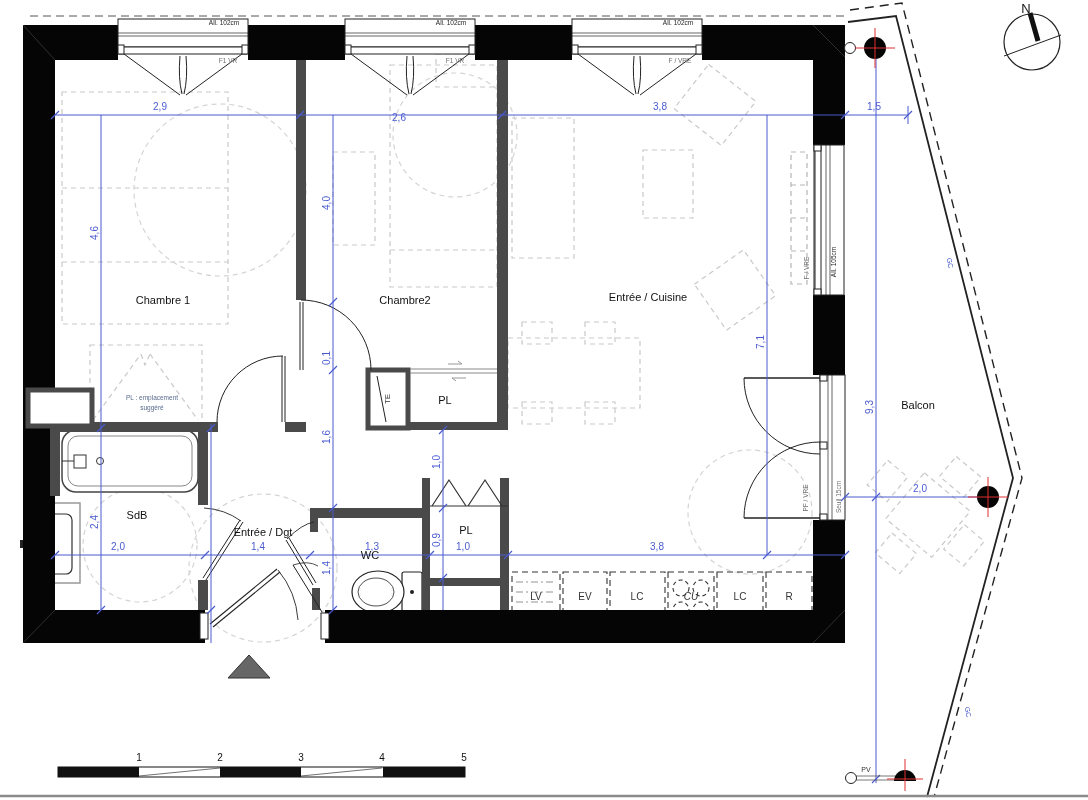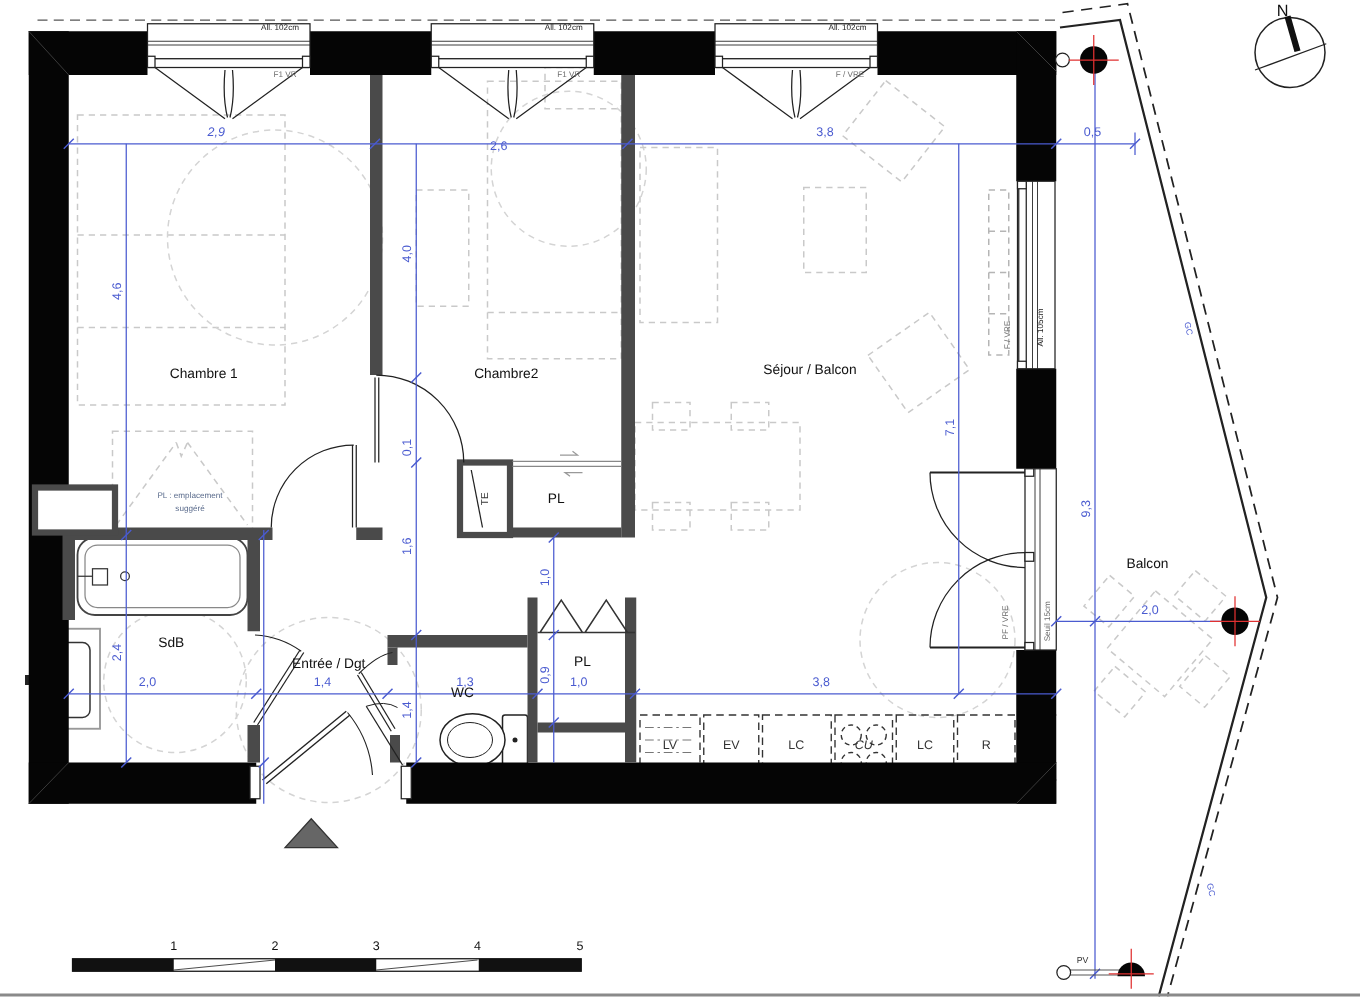--- a/index.html
+++ b/index.html
@@ -326,47 +326,47 @@
     <rect x="383" y="767" width="82" height="10" fill="#111"></rect>
     <line x1="139" y1="776" x2="220" y2="768" stroke="#111" stroke-width="0.6"></line>
     <line x1="301" y1="776" x2="382" y2="768" stroke="#111" stroke-width="0.6"></line>
   </g>
 
   <line x1="0" y1="796" x2="1088" y2="796" stroke="#8a8a8a" stroke-width="2.5"></line>
 </svg>
 
 <div class="lbl room" style="left:163px;top:300px;">Chambre 1</div>
 <div class="lbl room" style="left:405px;top:300px;">Chambre2</div>
-<div class="lbl room" style="left:648px;top:297px;">Séjour / Balcon</div>
+<div class="lbl room" style="left:648px;top:297px;">Entrée / Cuisine</div>
 <div class="lbl room" style="left:137px;top:515px;">SdB</div>
 <div class="lbl room" style="left:263px;top:532px;">Entrée / Dgt</div>
 <div class="lbl room" style="left:370px;top:530px;margin-top:25px;">WC</div>
 <div class="lbl room" style="left:445px;top:400px;">PL</div>
 <div class="lbl room" style="left:466px;top:530px;">PL</div>
 <div class="lbl te" style="left:388px;top:399px;position:absolute;">TE</div>
-<div class="lbl room" style="left:918px;top:405px;margin-top:47px;">Balcon</div>
+<div class="lbl room" style="left:918px;top:405px;">Balcon</div>
 
 <div class="lbl note" style="left:152px;top:398px;">PL : emplacement</div>
 <div class="lbl note" style="left:152px;top:408px;">suggéré</div>
 
 <div class="lbl tinyd" style="left:224px;top:23px;">All. 102cm</div>
 <div class="lbl tinyd" style="left:451px;top:23px;">All. 102cm</div>
 <div class="lbl tinyd" style="left:678px;top:23px;">All. 102cm</div>
 <div class="lbl tiny" style="left:228px;top:61px;">F1 VR</div>
 <div class="lbl tiny" style="left:455px;top:61px;">F1 VR</div>
 <div class="lbl tiny" style="left:680px;top:61px;">F / VRE</div>
 <div class="lbl tiny v" style="left:807px;top:268px;position:absolute;">F / VRE</div>
 <div class="lbl tinyd v" style="left:834px;top:262px;position:absolute;">All. 105cm</div>
 <div class="lbl tiny v" style="left:806px;top:498px;position:absolute;">PF / VRE</div>
 <div class="lbl tiny v" style="left:839px;top:497px;position:absolute;">Seuil 15cm</div>
 
-<div class="lbl dim" style="left:173px;top:107px;font-style:italic;">2,9</div>
+<div class="lbl dim" style="left:160px;top:107px;">2,9</div>
 <div class="lbl dim" style="left:399px;top:118px;">2,6</div>
 <div class="lbl dim" style="left:660px;top:107px;">3,8</div>
-<div class="lbl dim" style="left:874px;top:107px;">0,5</div>
+<div class="lbl dim" style="left:874px;top:107px;">1,5</div>
 <div class="lbl dim" style="left:118px;top:547px;">2,0</div>
 <div class="lbl dim" style="left:258px;top:547px;">1,4</div>
 <div class="lbl dim" style="left:372px;top:547px;text-align:center;">1,3</div>
 <div class="lbl dim" style="left:463px;top:547px;">1,0</div>
 <div class="lbl dim" style="left:657px;top:547px;">3,8</div>
 <div class="lbl dim" style="left:920px;top:489px;">2,0</div>
 
 <div class="lbl dim v" style="left:95px;top:233px;position:absolute;">4,6</div>
 <div class="lbl dim v" style="left:95px;top:522px;position:absolute;">2,4</div>
 <div class="lbl dim v" style="left:327px;top:203px;position:absolute;">4,0</div>

